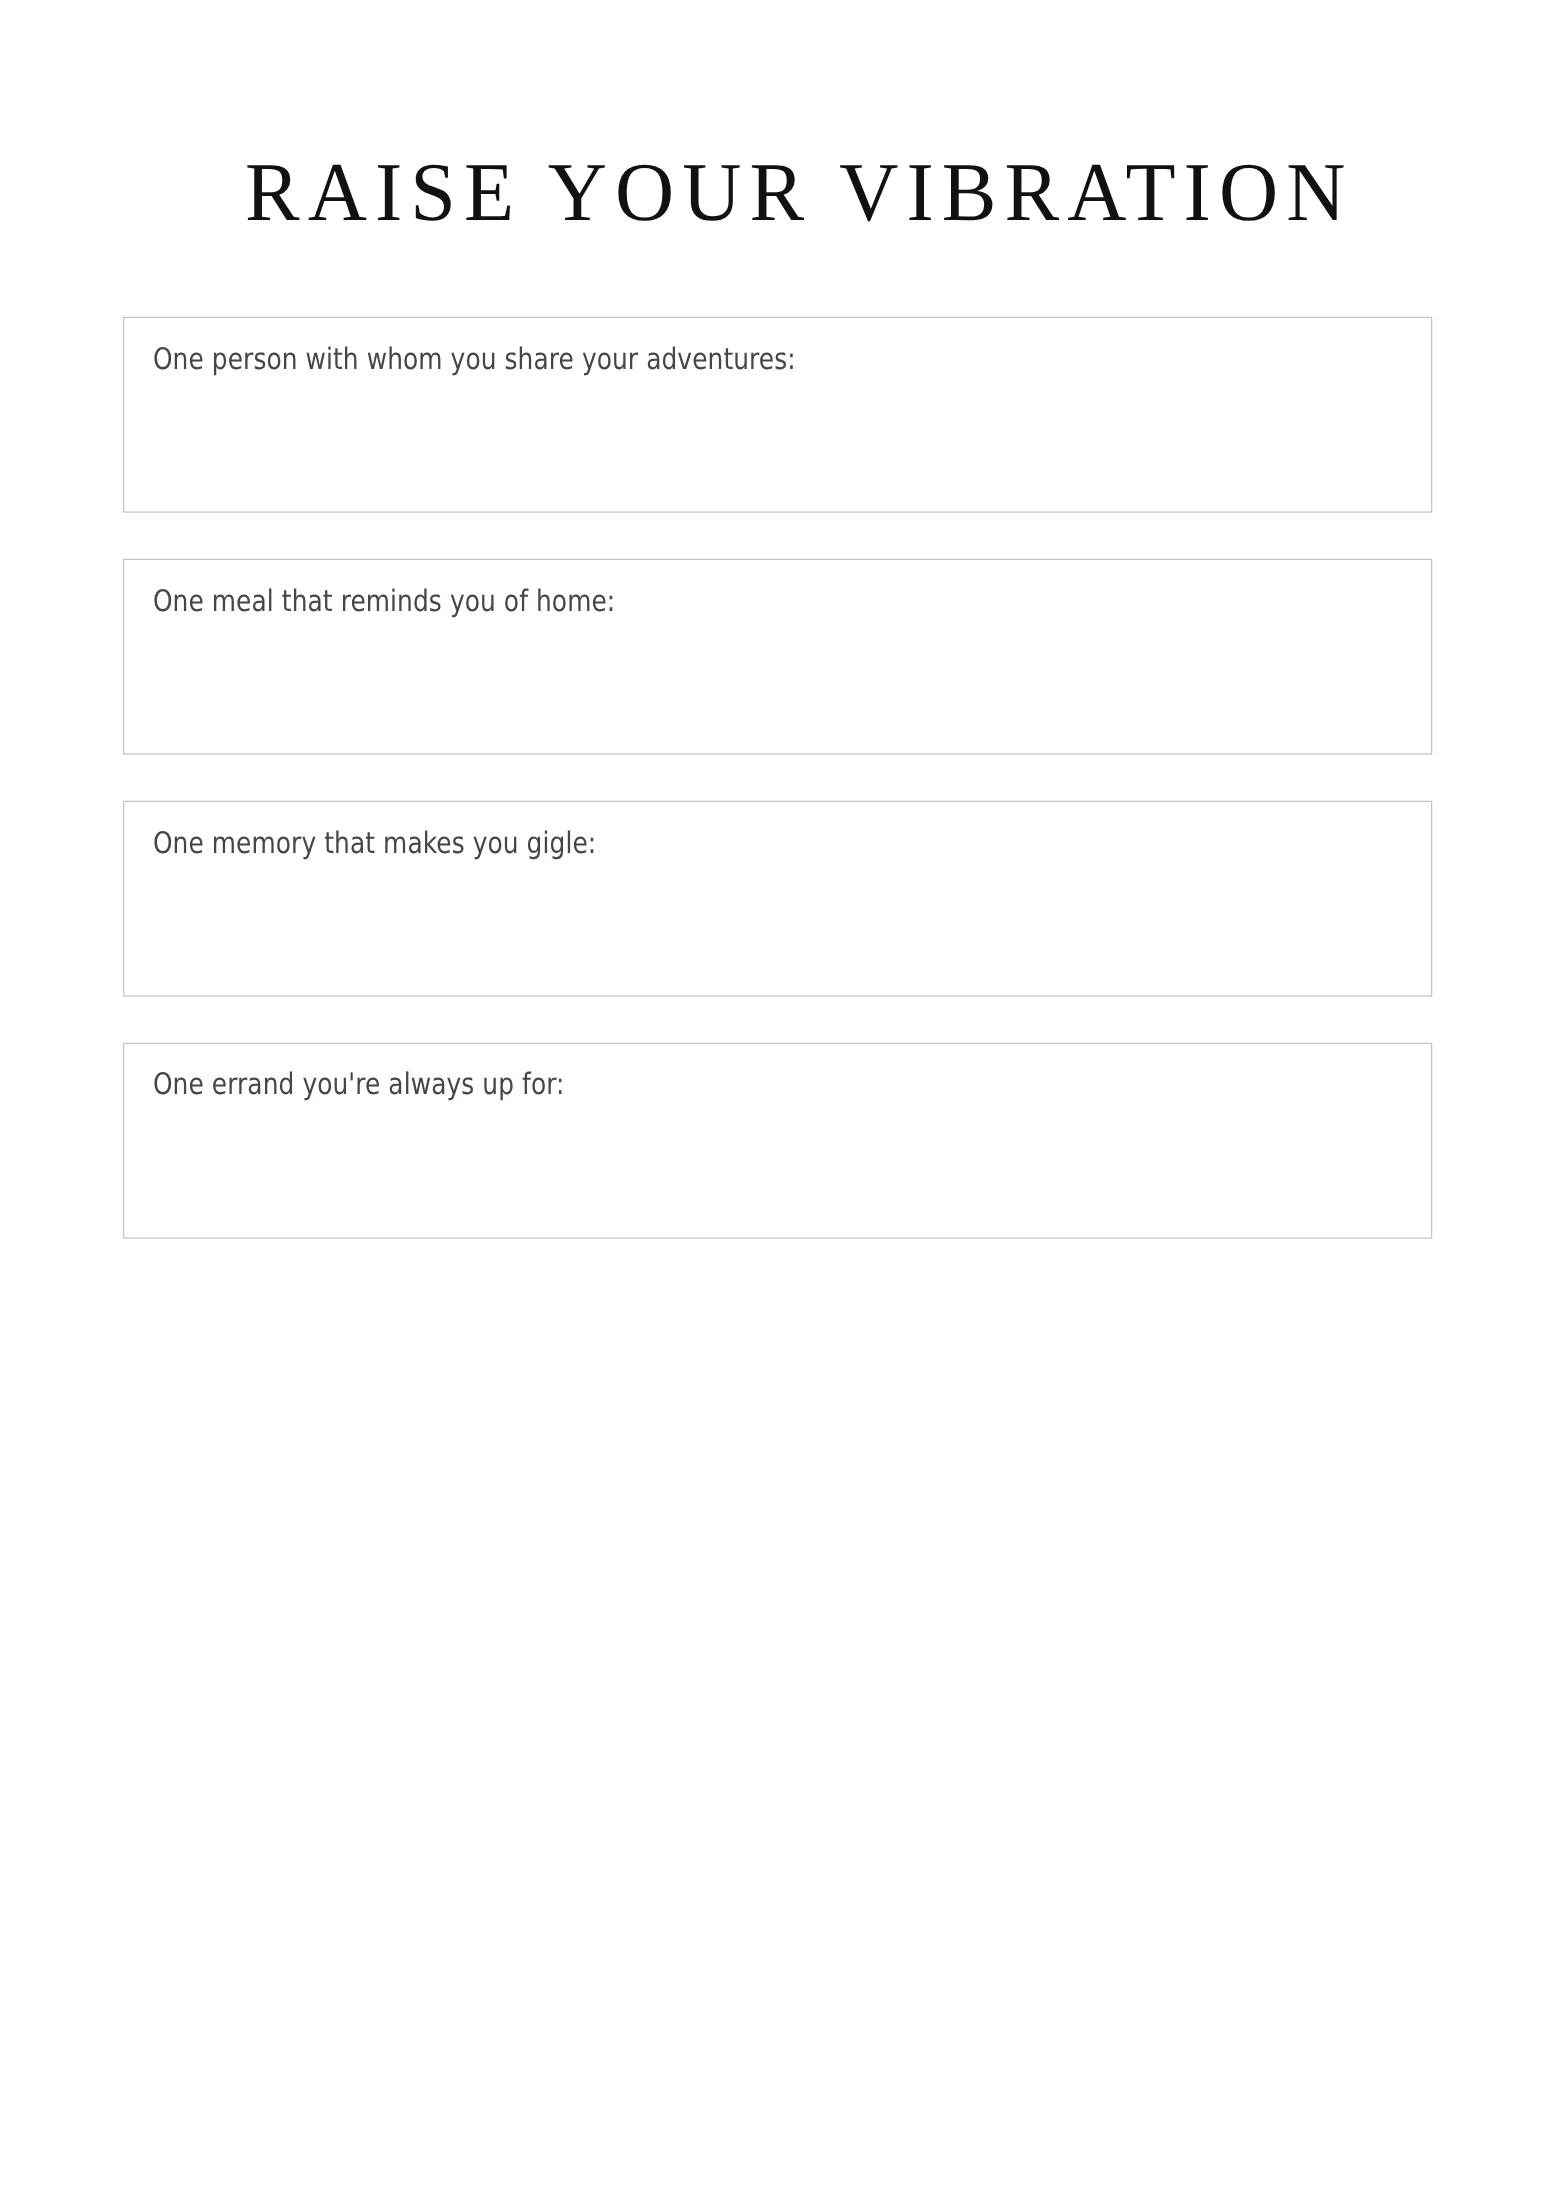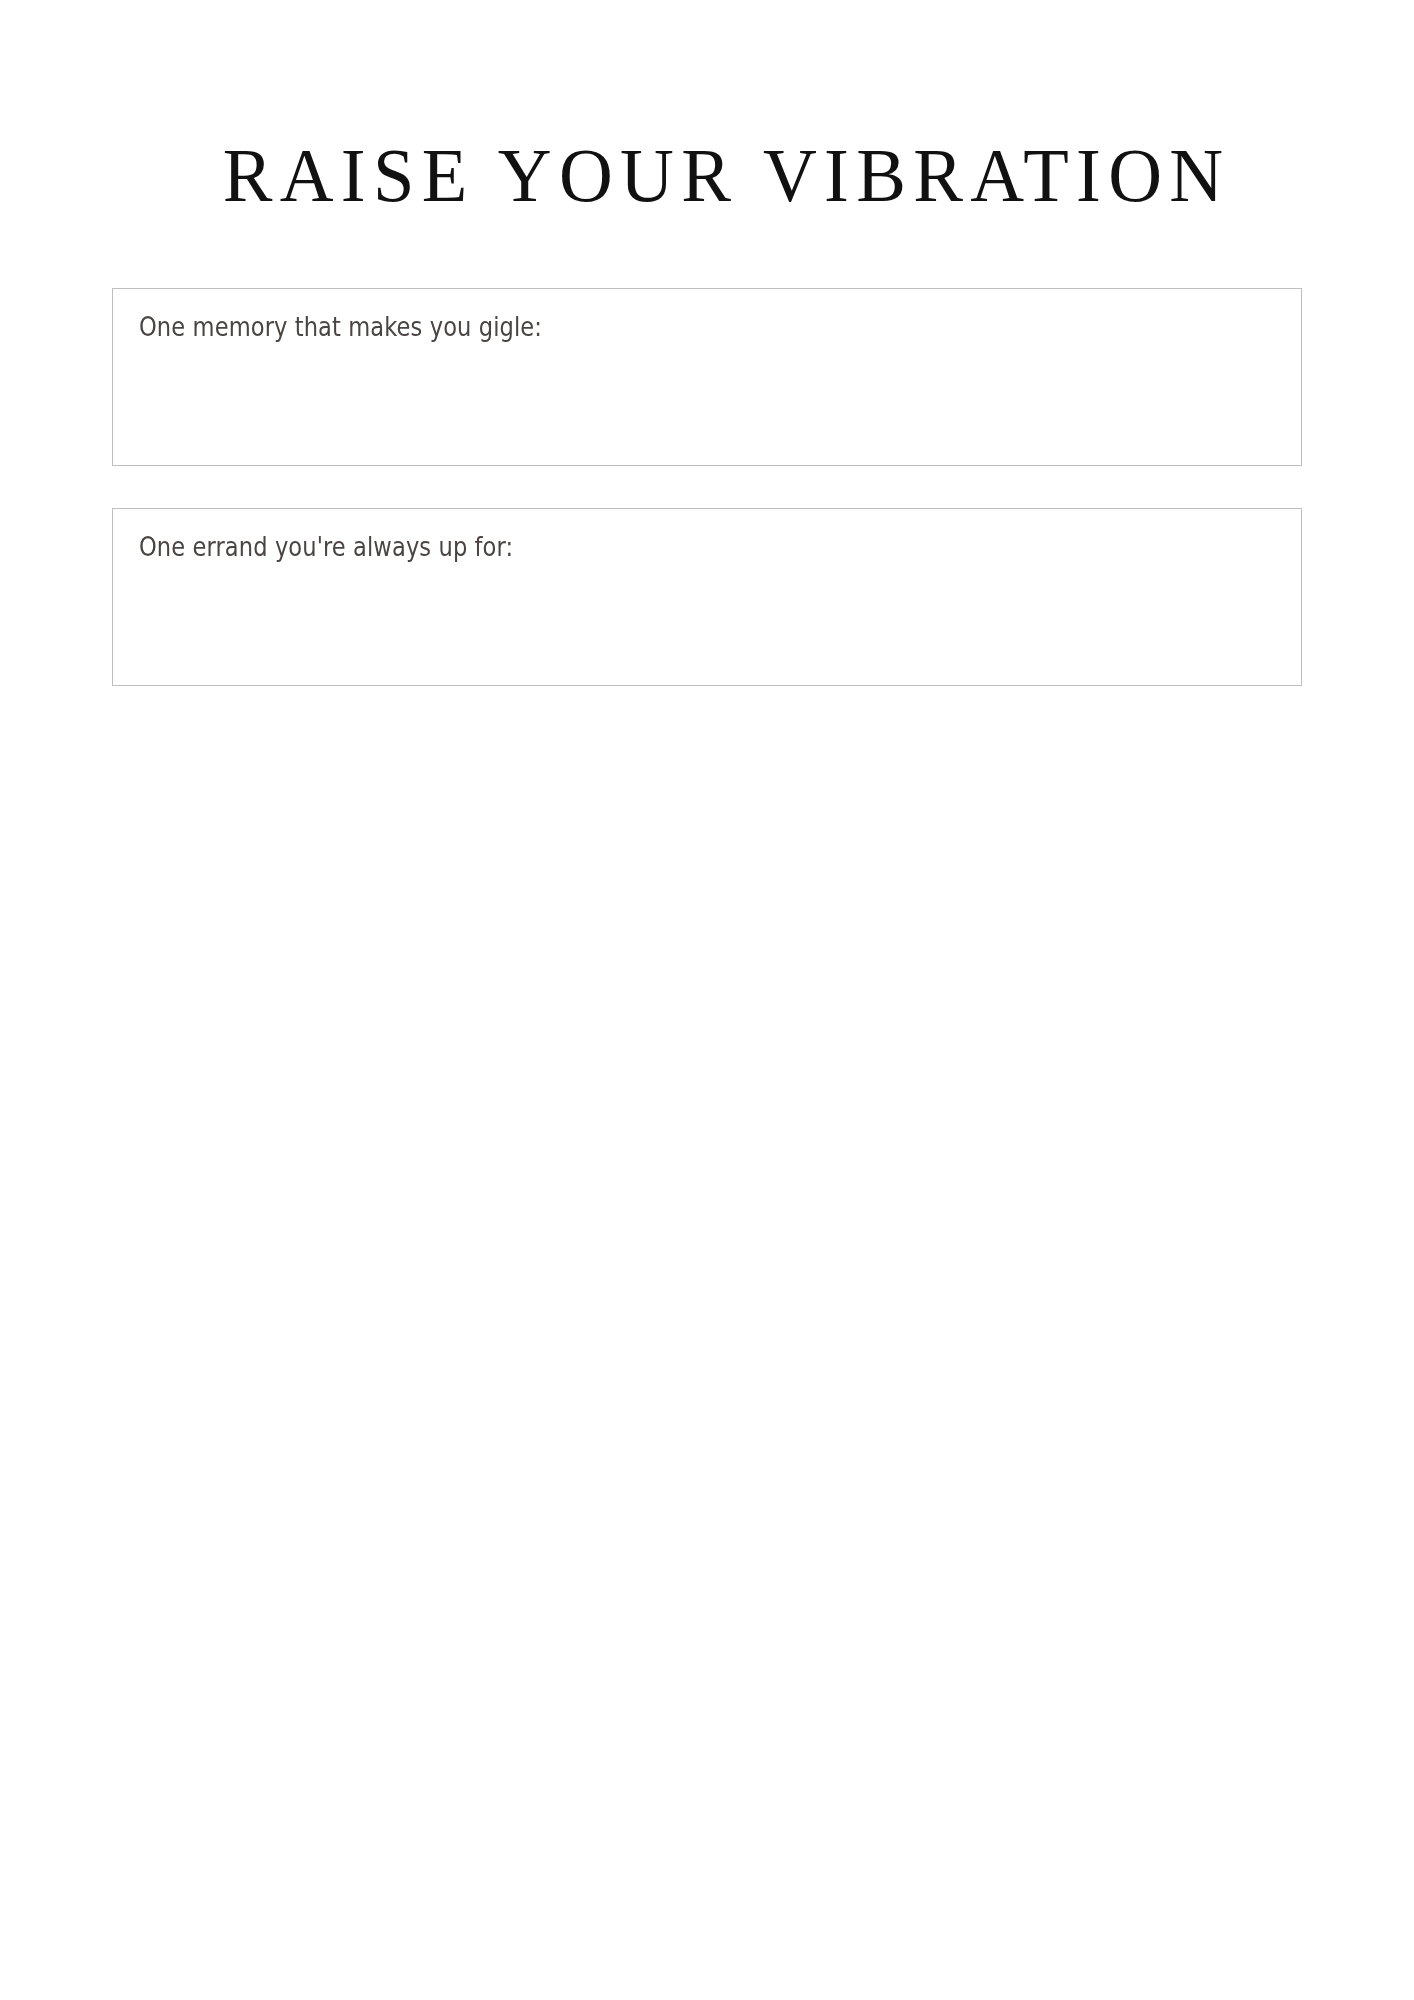--- a/index.html
+++ b/index.html
@@ -91,21 +91,29 @@
 <body>
 
 <div class="page">
 
   <div class="title-wrap">
     <h1 class="title">RAISE YOUR VIBRATION</h1>
   </div>
 
   <div class="boxes">
 
+    <div class="prompt-box">
+      <div class="prompt-label">One person with whom you share your adventures:</div>
+      <div class="answer-area" placeholder=""></div>
+    </div>
 
+    <div class="prompt-box">
+      <div class="prompt-label">One meal that reminds you of home:</div>
+      <div class="answer-area" placeholder=""></div>
+    </div>
 
     <div class="prompt-box">
       <div class="prompt-label">One memory that makes you gigle:</div>
       <div class="answer-area" placeholder=""></div>
     </div>
 
     <div class="prompt-box">
       <div class="prompt-label">One errand you're always up for:</div>
       <div class="answer-area" placeholder=""></div>
     </div>

